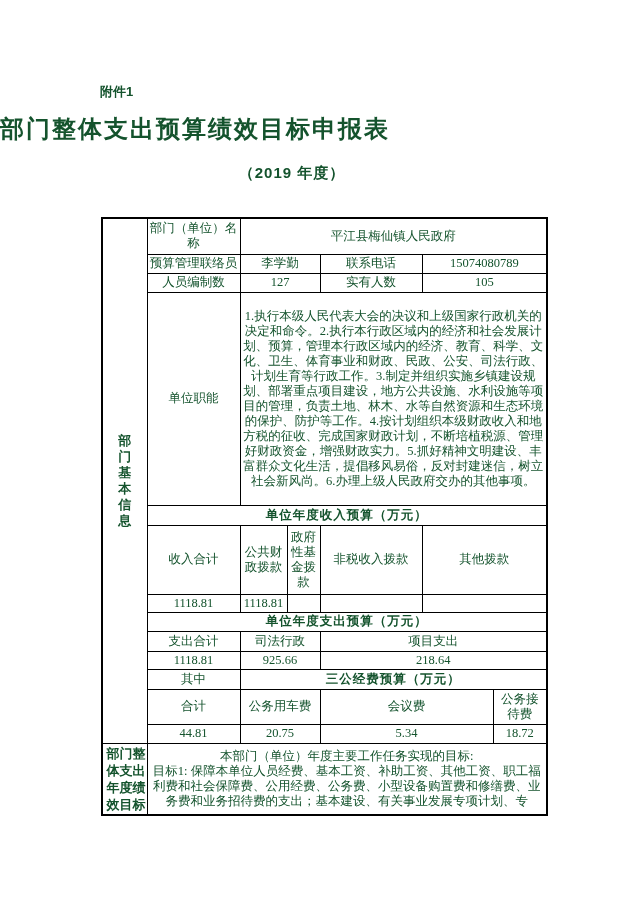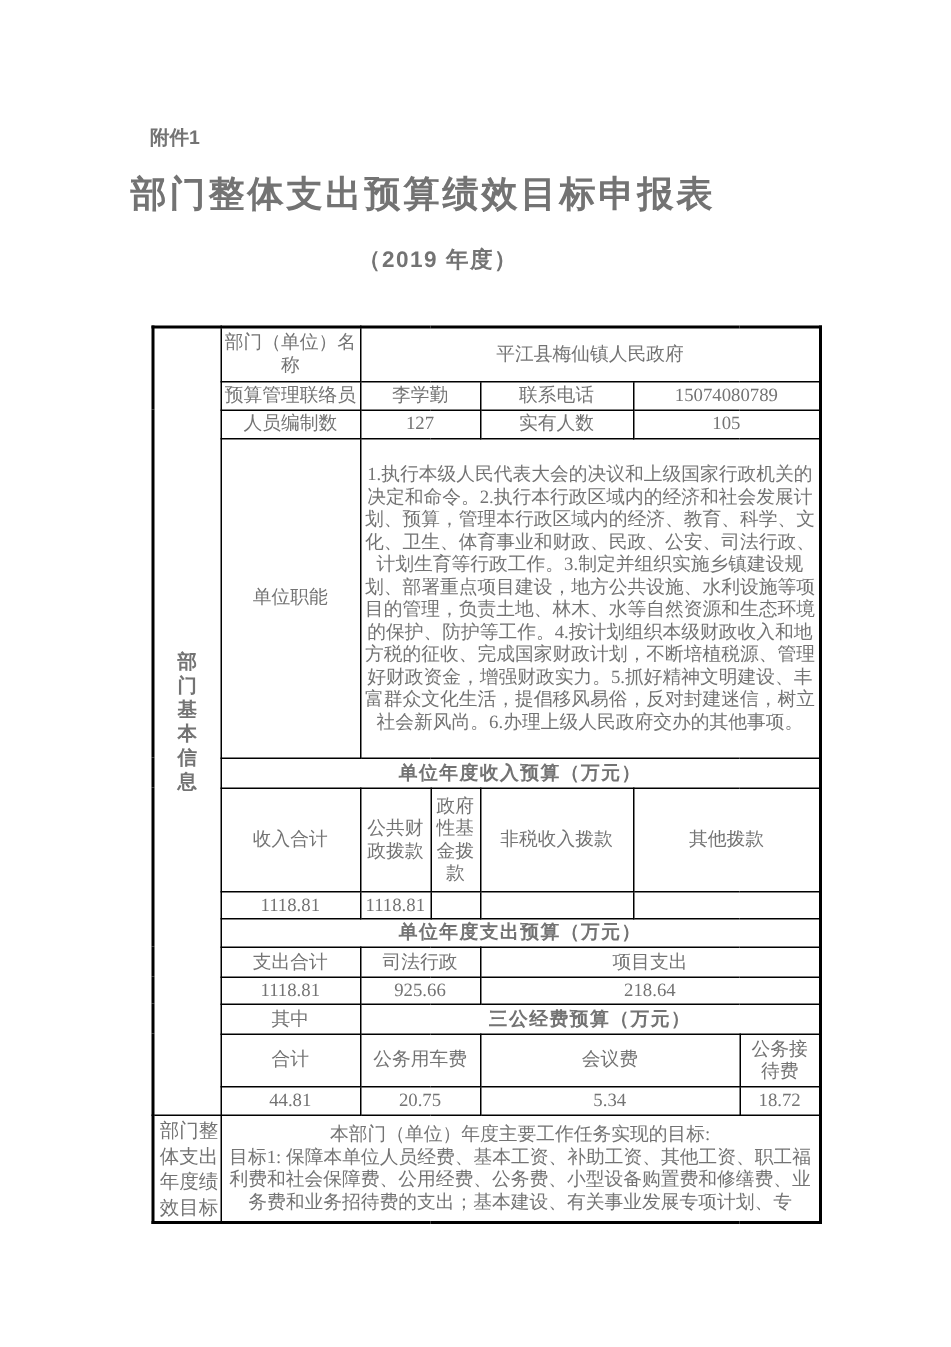--- a/index.html
+++ b/index.html
@@ -1,26 +1,26 @@
 <!DOCTYPE html>
 <html><head>
 <meta charset="utf-8">
 <style>
   * { margin:0; padding:0; box-sizing:border-box; }
   html,body { background:#ffffff; }
   .page {
     position:relative; width:564px; height:898px; background:#ffffff;
-    color:#737373; font-family:"Liberation Serif", serif; overflow:hidden;
+    color:#14532d; font-family:"Liberation Serif", serif; overflow:hidden;
   }
   .attachment {
     position:absolute; left:100px; top:83px;
     font-family:"Liberation Sans", sans-serif; font-weight:bold; font-size:13px;
   }
   .doc-title {
-    position:absolute; left:0; top:113px; width:100%; text-align:center;
+    position:absolute; left:0; top:113px; width:100%; 
     font-family:"Liberation Sans", sans-serif; font-weight:bold;
     font-size:24px; letter-spacing:2px;
   }
   .doc-year {
     position:absolute; left:0; top:164px; width:100%; text-align:center;
     font-family:"Liberation Sans", sans-serif; font-weight:bold;
     font-size:15px; letter-spacing:1px;padding-left:20px;
   }
   .unit-line {
     position:absolute; left:100px; top:196px; font-size:13px; letter-spacing:1px;
@@ -63,21 +63,21 @@
   td.sect {
     font-weight:bold; font-size:13.5px; letter-spacing:1px;
   }
   td.goalcell {
     text-align:left; vertical-align:top; padding:2px 4px;
     line-height:16.2px; word-break:break-all; font-size:13px;
   }
   td.goal-label-cell { padding:0; vertical-align:middle; }
   .goal-label {
     display:inline-block; width:42px; word-break:break-all;
-    font-family:"Liberation Sans", sans-serif; font-weight:normal;
+    font-family:"Liberation Sans", sans-serif; font-weight:bold;
     font-size:13px; line-height:17px; text-align:center;
   }
   .num { font-family:"Liberation Serif", serif; }
 </style>
 </head>
 <body>
 
 <div class="page">
 
   <div class="attachment">附件1</div>

